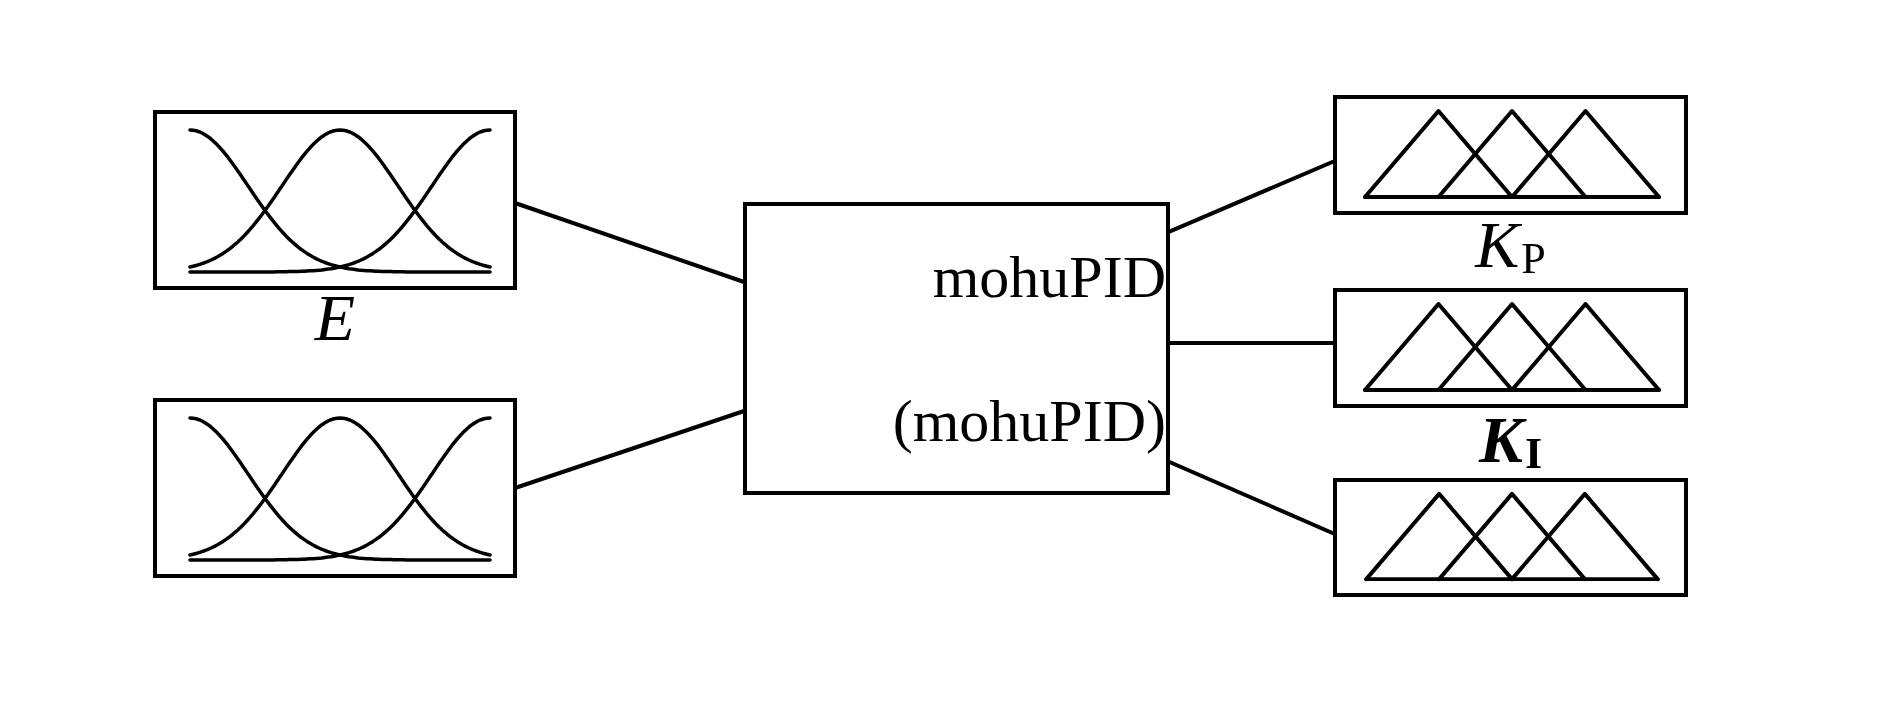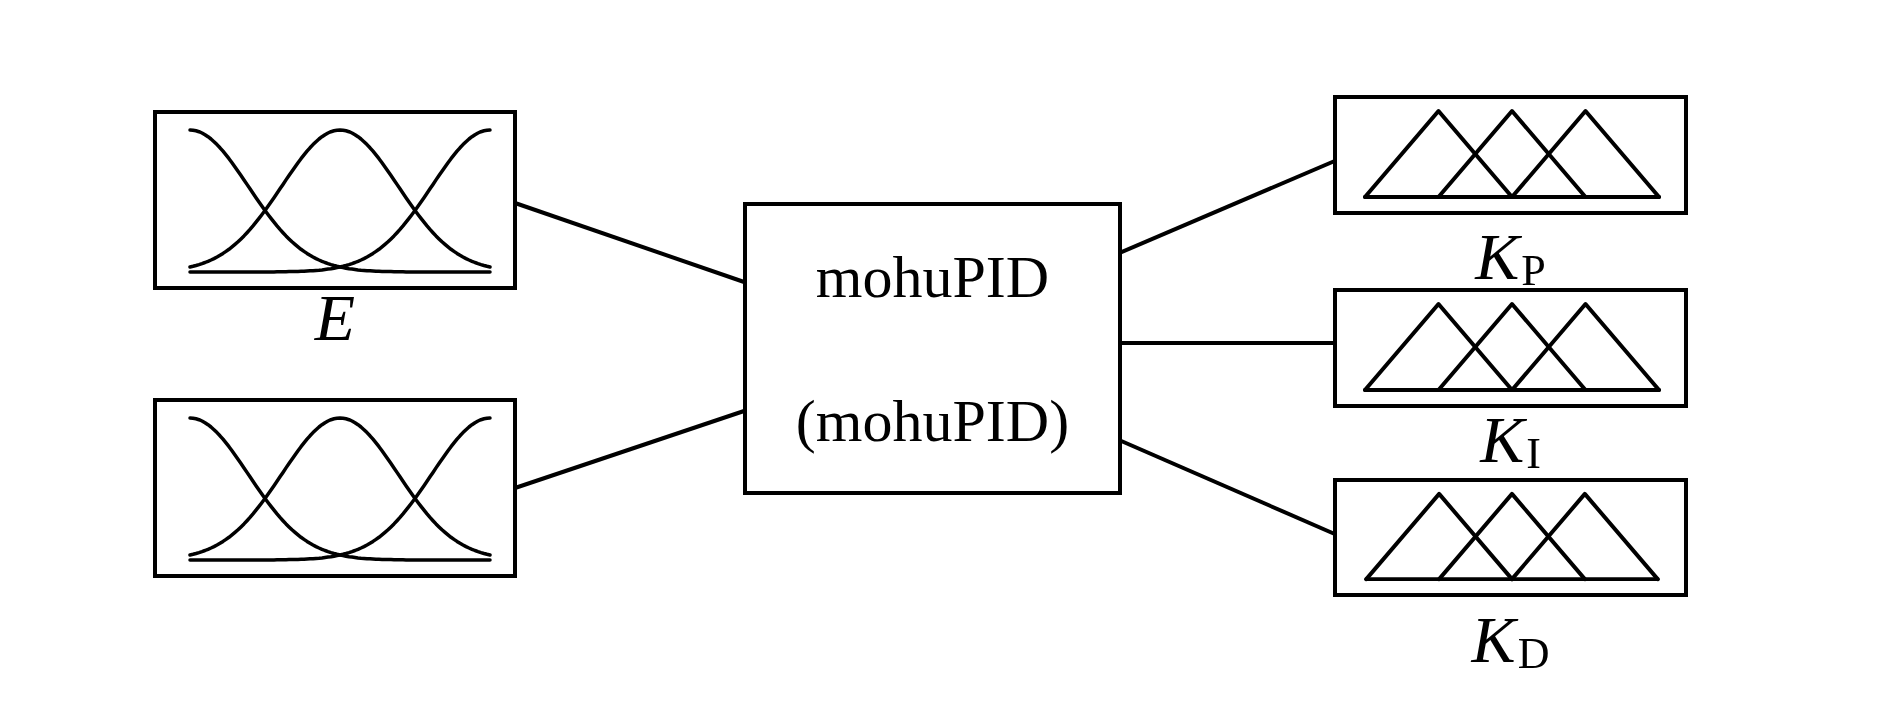--- a/index.html
+++ b/index.html
@@ -33,24 +33,24 @@
     position: absolute;
     left: 0;
     top: 0;
     width: 100%;
     height: 100%;
     display: block;
   }
   #box-e   { left: 153px; top: 110px; width: 364px; height: 180px; }
   #box-ec  { left: 153px; top: 398px; width: 364px; height: 180px; }
   #box-controller {
-    left: 743px; top: 202px; width: 379px; height: 293px;
+    left: 743px; top: 202px; width: 427px; height: 293px;
     display: flex;
     flex-direction: column;
-    align-items: center;
+    align-items: flex-end;
     justify-content: center;
     gap: 44px;
   }
   #box-kp  { left: 1333px; top: 95px;  width: 355px; height: 120px; }
   #box-ki  { left: 1333px; top: 288px; width: 355px; height: 120px; }
   #box-kd  { left: 1333px; top: 478px; width: 355px; height: 119px; }
 
   .ctext {
     font-size: 60px;
     line-height: 100px;
@@ -63,22 +63,22 @@
     position: absolute;
     z-index: 2;
     font-style: italic;
     font-size: 66px;
     line-height: 1;
     text-align: center;
     white-space: nowrap;
   }
   #label-e  { left: 153px;  top: 285px; width: 364px; }
   #label-ec { left: 153px;  top: 593px; width: 364px; }
-  #label-kp { left: 1333px; top: 212px; width: 355px; margin-top: 12px; }
-  #label-ki { left: 1333px; top: 407px; width: 355px; }
+  #label-kp { left: 1333px; top: 212px; width: 355px; }
+  #label-ki { left: 1333px; top: 407px; width: 355px; font-weight: bold; }
   #label-kd { left: 1333px; top: 607px; width: 355px; }
 
   .label .sub {
     font-style: normal;
     font-size: 44px;
     vertical-align: -0.14em;
     margin-left: 2px;
   }
 </style>
 </head>
@@ -148,17 +148,14 @@
 
 
   <div class="label" id="label-kp">
     <span>K</span><span class="sub">P</span>
   </div>
 
   <div class="label" id="label-ki">
     <span>K</span><span class="sub">I</span>
   </div>
 
-  <div class="label" id="label-kd">
-    <span>K</span><span class="sub">D</span>
-  </div>
 
 </div>
 
 </body></html>

